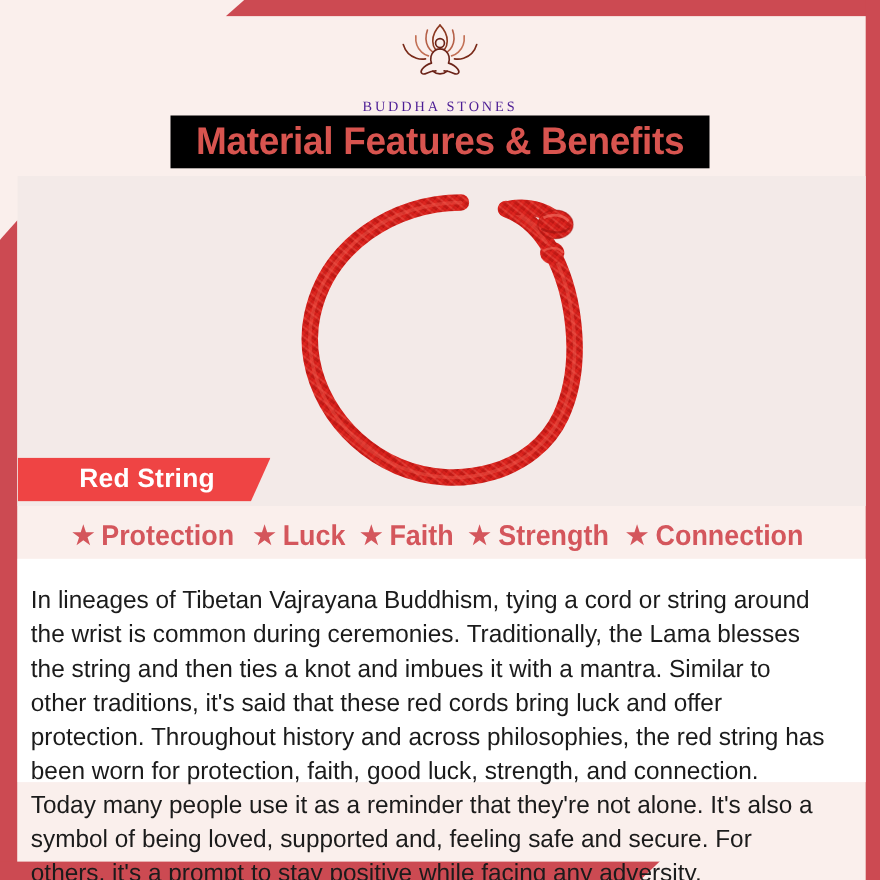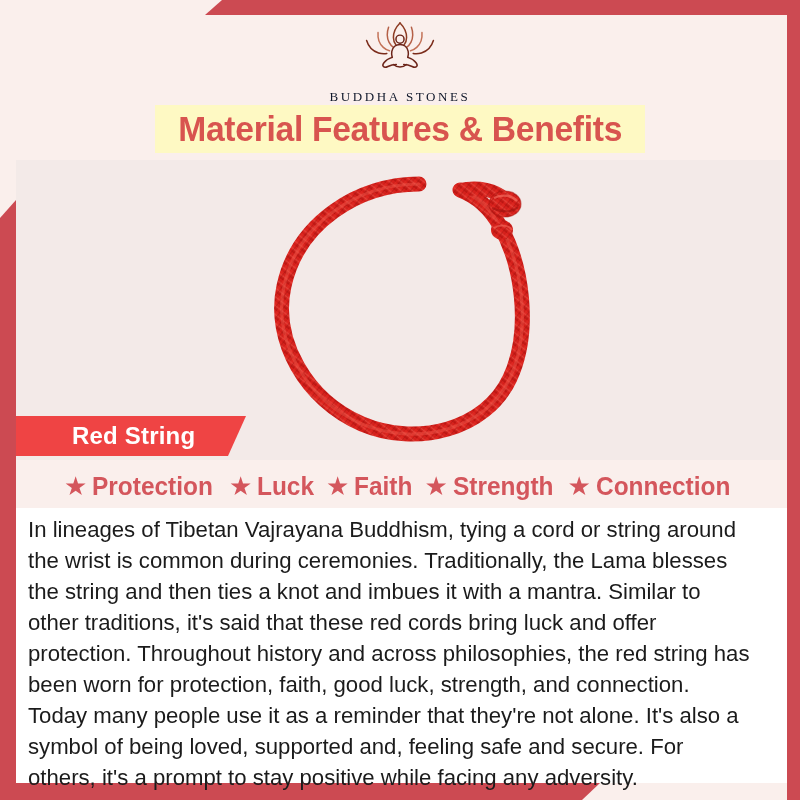--- a/index.html
+++ b/index.html
@@ -73,32 +73,32 @@
   .logo-mark {
     width: 104px;
     height: 66px;
     display: block;
   }
   .logo-word {
     margin-top: 16px;
     font-family: "Liberation Serif", serif;
     font-size: 13px;
     letter-spacing: 2.6px;
-    color: #0f172a;
+    color: #4c1d95;
     font-weight: 400;
   }
 
   
   .title-band {
     position: absolute;
     top: 105px;
     left: 155px;
     width: 490px;
     height: 48px;
-    background: #fef9c3;
+    background: #000000;
     display: flex;
     align-items: center;
     justify-content: center;
   }
   .title-text {
     font-family: "Liberation Sans Narrow", "Liberation Sans", sans-serif;
     font-size: 35px;
     font-weight: bold;
     color: #d8544f;
     letter-spacing: -0.3px;
@@ -175,24 +175,24 @@
     transform: scaleX(0.94);
     transform-origin: left center;
   }
 
   
   .copy {
     position: absolute;
     top: 508px;
     left: 16px;
     width: 771px;
-    height: 275px;
+    height: 203px;
     background: #ffffff;
     box-sizing: border-box;
-    padding: 6px 22px 0 12px;
+    padding: 22px 22px 0 12px;
   }
   .copy-text {
     font-family: "Liberation Sans Narrow", "Liberation Sans", sans-serif;
     font-size: 22.5px;
     line-height: 31px;
     color: #1b1b1b;
     text-align: left;
     margin: 0;
     transform: scaleX(0.985);
     transform-origin: left top;

